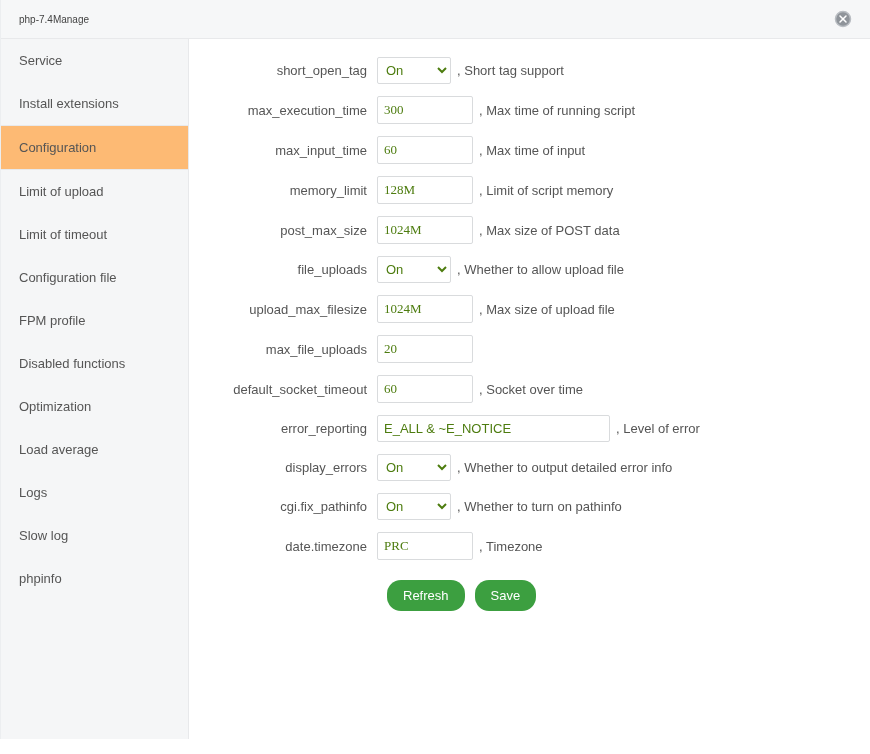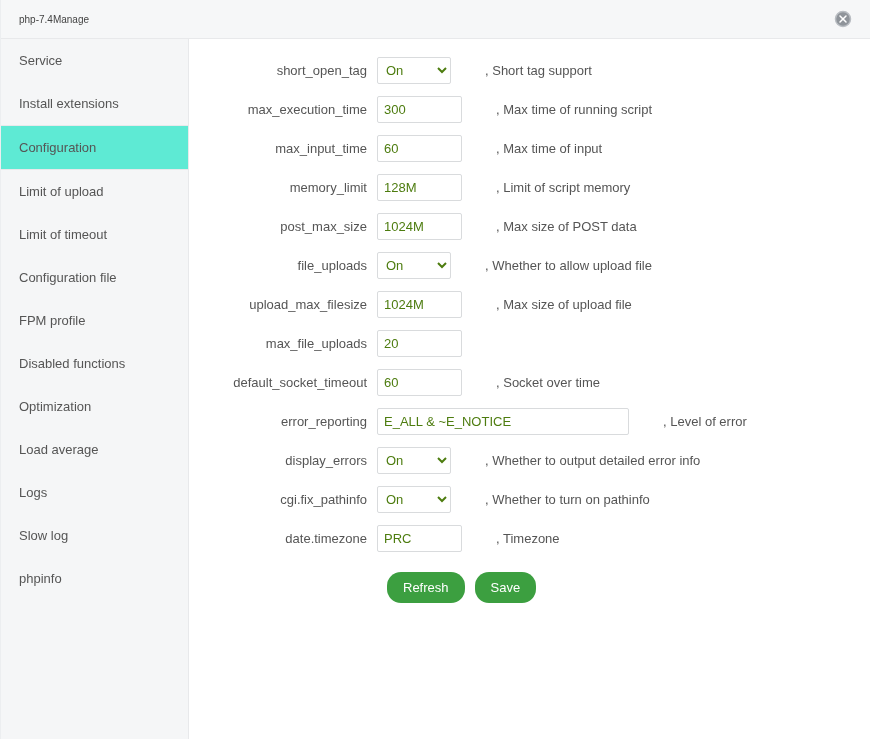--- a/index.html
+++ b/index.html
@@ -43,21 +43,21 @@
     display: flex;
     flex-direction: column;
   }
   .sidebar .item {
     padding: 14px 18px;
     color: #555;
     font-size: 13px;
     cursor: pointer;
   }
   .sidebar .item.active {
-    background: #5eead4;
+    background: #fdba74;
     border-top: 1px solid #e8e9eb;
     border-bottom: 1px solid #e8e9eb;
   }
   .main {
     flex: 1;
     padding: 18px 18px 30px 18px;
   }
   .row {
     display: flex;
     align-items: center;
@@ -76,27 +76,26 @@
     border-radius: 2px;
     padding: 5px 6px;
     font-size: 13px;
     color: #4d7c0f;
     background: #fff;
   }
   .row .ctrl select {
     width: 74px;
     padding: 4px 4px;
   }
-  .row .ctrl input.w-small { width: 85px; }
-  .row .ctrl input.w-wide  { width: 252px; }
+  .row .ctrl input.w-small { width: 96px; font-family: Liberation Serif, serif; }
+  .row .ctrl input.w-wide  { width: 233px; }
   .row .desc {
     padding-left: 6px;
     color: #555;
     font-size: 13px;
-    margin-left: 28px;
   }
   .button-row {
     display: flex;
     gap: 10px;
     margin-top: 20px;
     margin-left: 180px;
   }
   .btn {
     background: #3c9f40;
     color: #fff;

